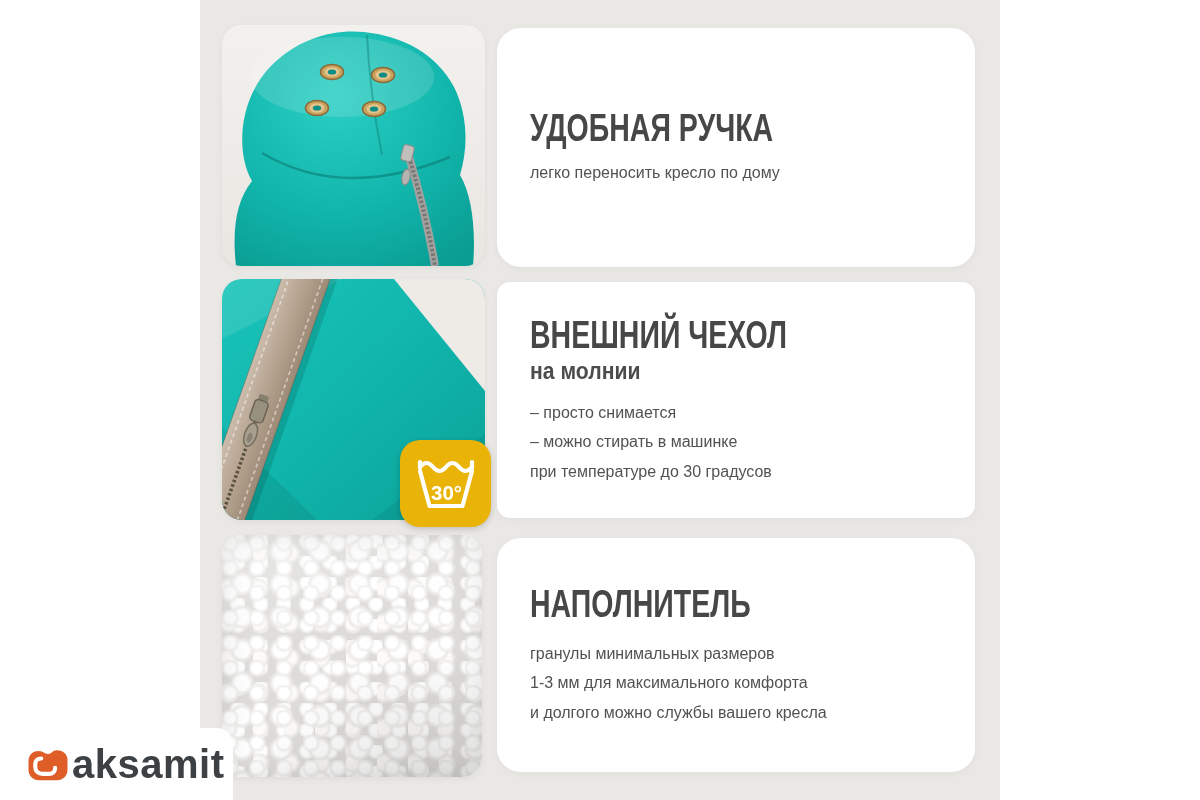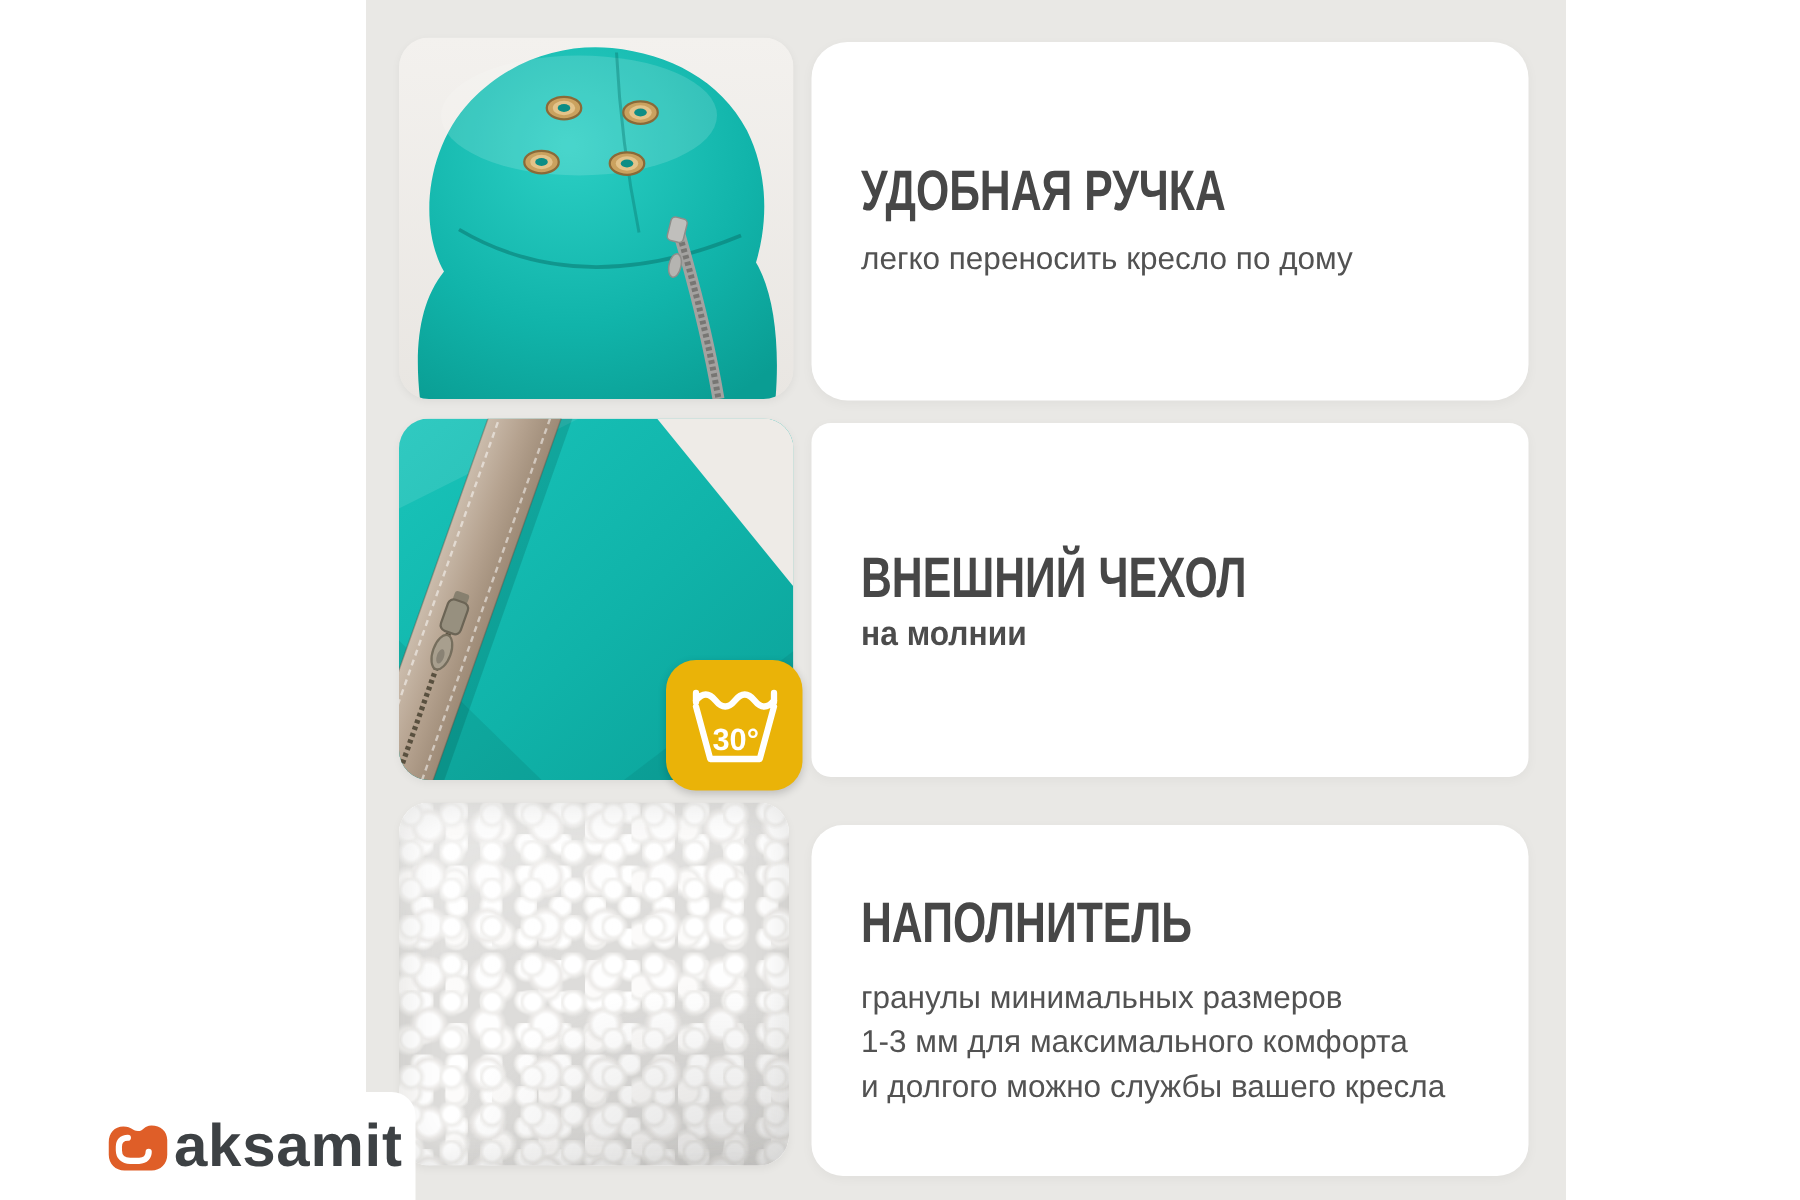--- a/index.html
+++ b/index.html
@@ -1,21 +1,21 @@
 <!DOCTYPE html>
 <html><head>
 <meta charset="utf-8">
 <style>
   html,body{margin:0;padding:0;}
   body{
     width:1200px;height:800px;position:relative;overflow:hidden;
     background:#ffffff;
     font-family:"Liberation Sans", sans-serif;
   }
-  .stage{position:absolute;inset:0;margin-left:44px;}
+  .stage{position:absolute;inset:0;}
   .panel{
     position:absolute;left:200px;top:0;width:800px;height:800px;
     background:#e9e8e5;
   }
   
   .photo{
     position:absolute;left:222px;width:263px;height:241px;
     border-radius:20px;overflow:hidden;
     box-shadow:0 2px 6px rgba(0,0,0,.05);
   }
@@ -42,32 +42,32 @@
   
   .card{
     position:absolute;left:497px;width:478px;background:#ffffff;
     border-radius:24px;box-sizing:border-box;
     display:flex;flex-direction:column;justify-content:center;
     padding:0 26px 0 33px;
     box-shadow:0 2px 8px rgba(0,0,0,.04);
   }
   .card1{top:28px;height:239px;}
   .card2{top:282px;height:236px;border-radius:13px;}
-  .card3{top:550px;height:234px;border-radius:21px;}
+  .card3{top:538px;height:234px;}
   .card-title{
     font-size:38px;line-height:42px;font-weight:bold;color:#474747;
     white-space:nowrap;align-self:flex-start;
     transform:scaleX(.75);transform-origin:left center;
   }
   .card-sub{
     font-size:23px;line-height:27px;font-weight:bold;color:#4c4c4c;
     white-space:nowrap;align-self:flex-start;margin-top:2px;
     transform:scaleX(.92);transform-origin:left center;
   }
-  .card-line{font-size:21px;line-height:29.5px;color:#525252;white-space:nowrap;}
+  .card-line{font-size:16px;line-height:29.5px;color:#525252;white-space:nowrap;}
   .card1 .card-line{margin-top:9px;}
   .card2 .card-list{margin-top:13px;}
   .card3 .card-list{margin-top:14px;}
   
   .wash-badge{
     position:absolute;left:400px;top:440px;width:91px;height:87px;
     background:#eab308;border-radius:20px;z-index:5;
     display:flex;align-items:center;justify-content:center;
     box-shadow:0 2px 6px rgba(0,0,0,.18);
   }
@@ -170,20 +170,25 @@
         <rect x="-7" y="142" width="14" height="22" rx="4" fill="#97907f" stroke="#6b6455" stroke-width="1.5"></rect>
         <ellipse cx="0" cy="178" rx="6" ry="12" fill="#a89f8e" stroke="#766e5d" stroke-width="1.5"></ellipse>
         <ellipse cx="0" cy="181" rx="2.4" ry="5" fill="rgba(0,0,0,.18)"></ellipse>
       </g>
     </svg>
   </div>
 
   <div class="card card2">
     <div class="card-title">ВНЕШНИЙ ЧЕХОЛ</div>
     <div class="card-sub">на молнии</div>
+    <div class="card-list">
+      <div class="card-line">– просто снимается</div>
+      <div class="card-line">– можно стирать в машинке</div>
+      <div class="card-line">при температуре до 30 градусов</div>
+    </div>
   </div>
 
   <div class="wash-badge">
     <svg width="64" height="58" viewBox="0 0 64 58">
       <path d="M6 7 L6 13 M58 7 L58 13 M6 12 q 6.5 -8 13 0 q 6.5 8 13 0 q 6.5 -8 13 0 q 6.5 8 13 0 M6 16 L15.5 51 L48.5 51 L58 16" stroke="#ffffff" stroke-width="4.2" fill="none" stroke-linecap="round" stroke-linejoin="round"></path>
       <text x="32.5" y="45" text-anchor="middle" font-size="20.5" font-weight="bold" fill="#ffffff" font-family="Liberation Sans, sans-serif">30°</text>
     </svg>
   </div>
 
   <div class="photo photo3">

